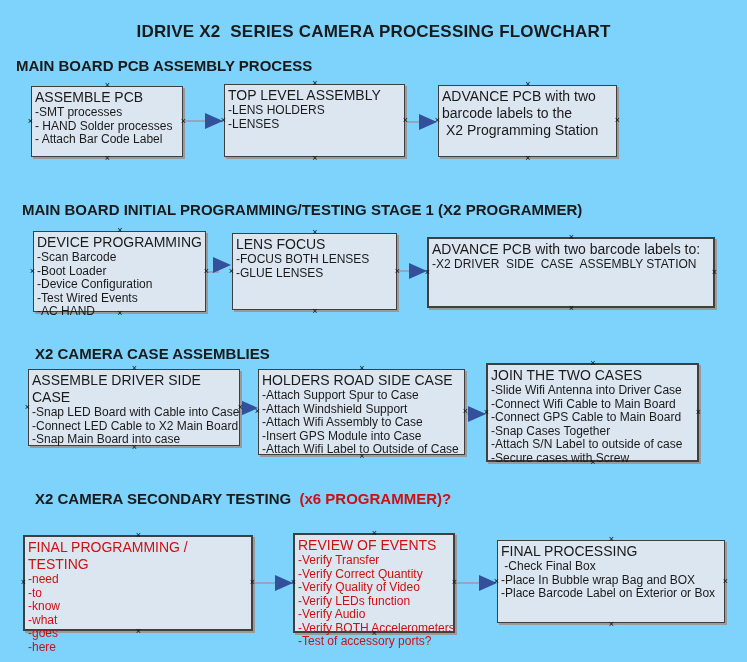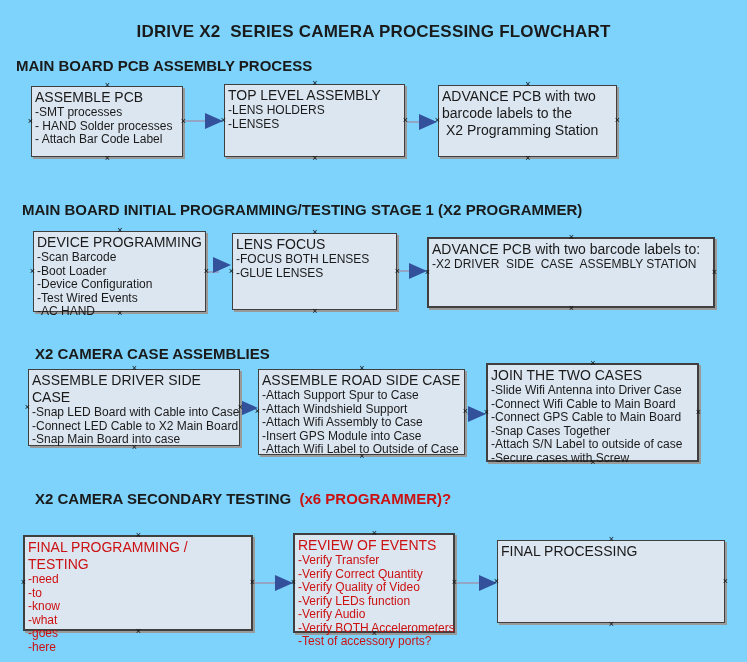--- a/index.html
+++ b/index.html
@@ -156,21 +156,21 @@
         <div class="bitem">-Snap LED Board with Cable into Case</div>
         <div class="bitem">-Connect LED Cable to X2 Main Board</div>
         <div class="bitem">-Snap Main Board into case</div>
       </div>
   <span class="handle ht">×</span>
       <span class="handle hb">×</span>
       <span class="handle hl">×</span>
       <span class="handle hr">×</span>
     </div>
   <div class="fbox" id="b21">
-    <div class="btitle">ASSEMBLE ROAD SIDE CASE</div>
+    <div class="btitle">HOLDERS ROAD SIDE CASE</div>
     <div class="bitems">
         <div class="bitem">-Attach Support Spur to Case</div>
         <div class="bitem">-Attach Windshield Support</div>
         <div class="bitem">-Attach Wifi Assembly to Case</div>
         <div class="bitem">-Insert GPS Module into Case</div>
         <div class="bitem">-Attach Wifi Label to Outside of Case</div>
       </div>
   <span class="handle ht">×</span>
       <span class="handle hb">×</span>
       <span class="handle hl">×</span>
@@ -218,19 +218,24 @@
         <div class="bitem">-Verify BOTH Accelerometers</div>
         <div class="bitem">-Test of accessory ports?</div>
       </div>
   <span class="handle ht">×</span>
       <span class="handle hb">×</span>
       <span class="handle hl">×</span>
       <span class="handle hr">×</span>
     </div>
   <div class="fbox" id="b32">
     <div class="btitle">FINAL PROCESSING</div>
+    <div class="bitems">
+        <div class="bitem"> -Check Final Box</div>
+        <div class="bitem">-Place In Bubble wrap Bag and BOX</div>
+        <div class="bitem">-Place Barcode Label on Exterior or Box</div>
+      </div>
   <span class="handle ht">×</span>
       <span class="handle hb">×</span>
       <span class="handle hl">×</span>
       <span class="handle hr">×</span>
     </div>
 
 </div>
 
 </body></html>

